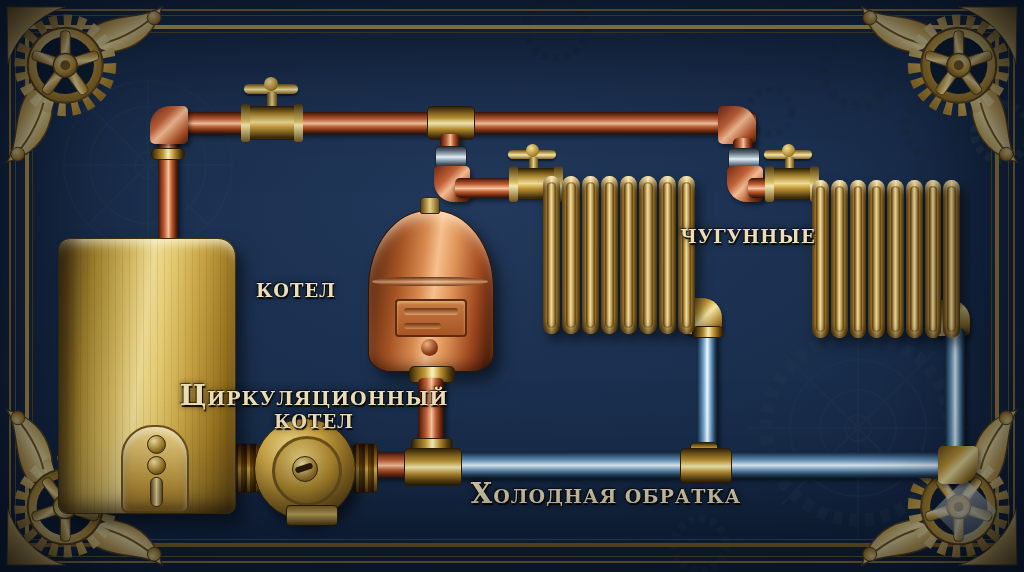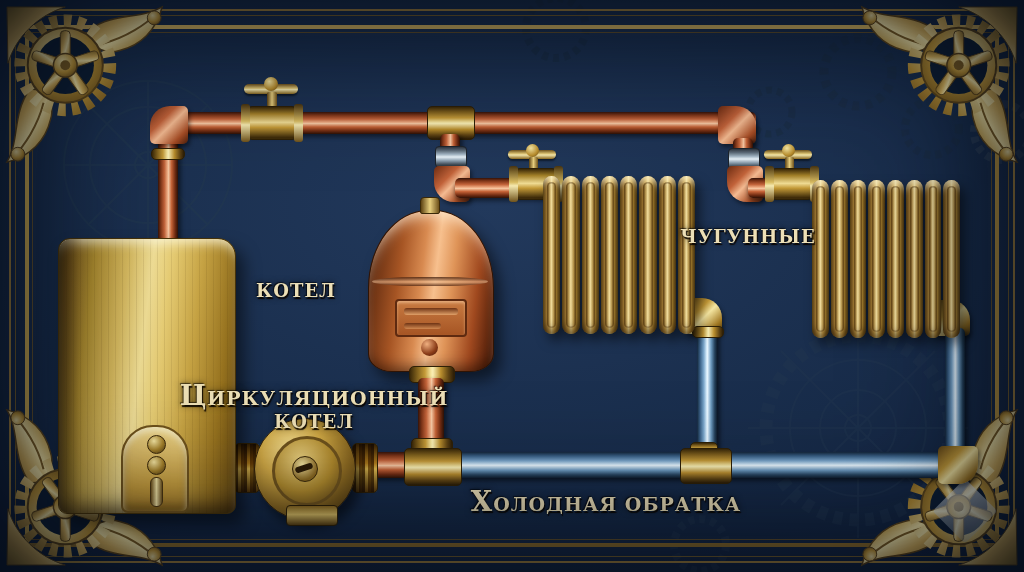--- a/index.html
+++ b/index.html
@@ -298,16 +298,16 @@
   <div class="lbl" style="left:296px;top:280px;">
     <div class="l2">КОТЕЛ</div>
   </div>
   <div class="lbl" style="left:314px;top:384px;">
     <div class="l1 cap">ЦИРКУЛЯЦИОННЫЙ</div>
     <div class="l2">КОТЕЛ</div>
   </div>
   <div class="lbl" style="left:748px;top:226px;">
     <div class="l2">ЧУГУННЫЕ</div>
   </div>
-  <div class="lbl l1 cap" style="left:606px;top:482px;margin-top:8px;">ХОЛОДНАЯ ОБРАТКА</div>
+  <div class="lbl l1 cap" style="left:606px;top:482px;">ХОЛОДНАЯ ОБРАТКА</div>
 
   <div class="vig"></div>
 </div>
 
 </body></html>

